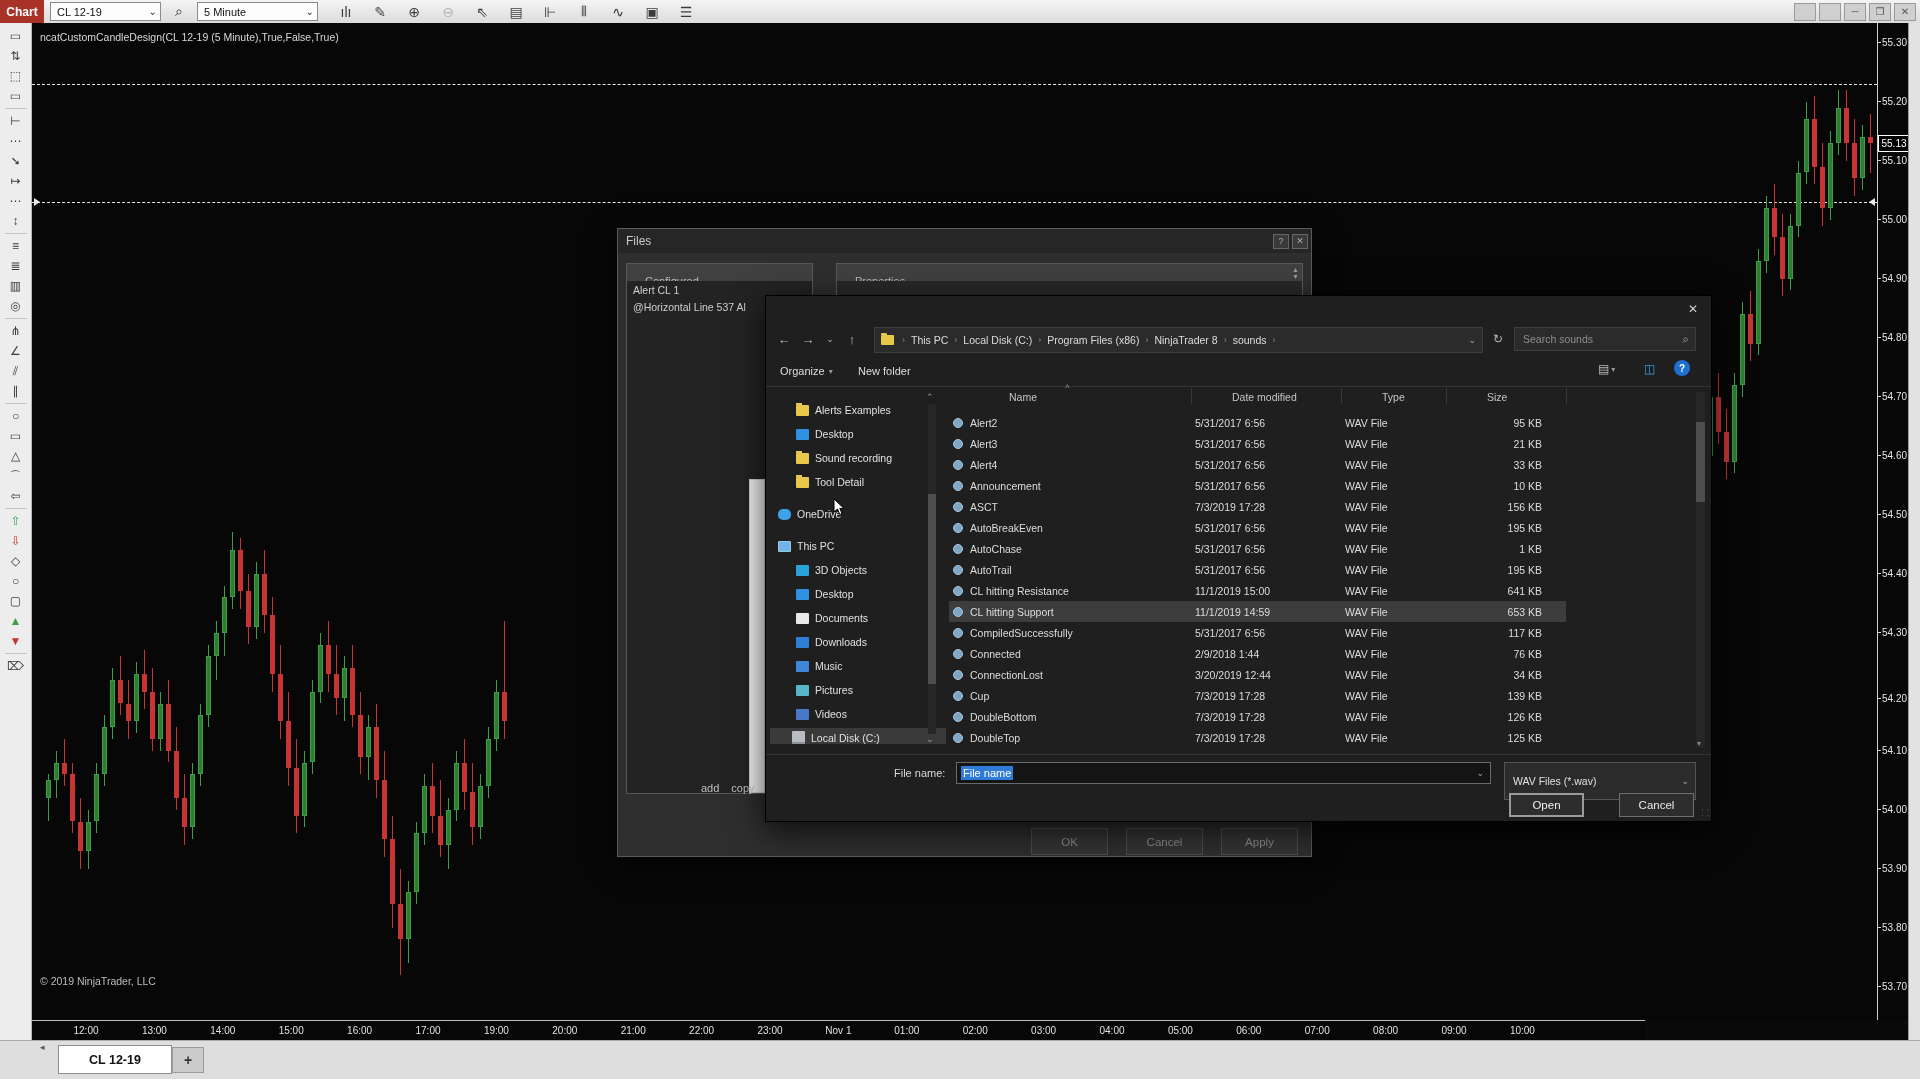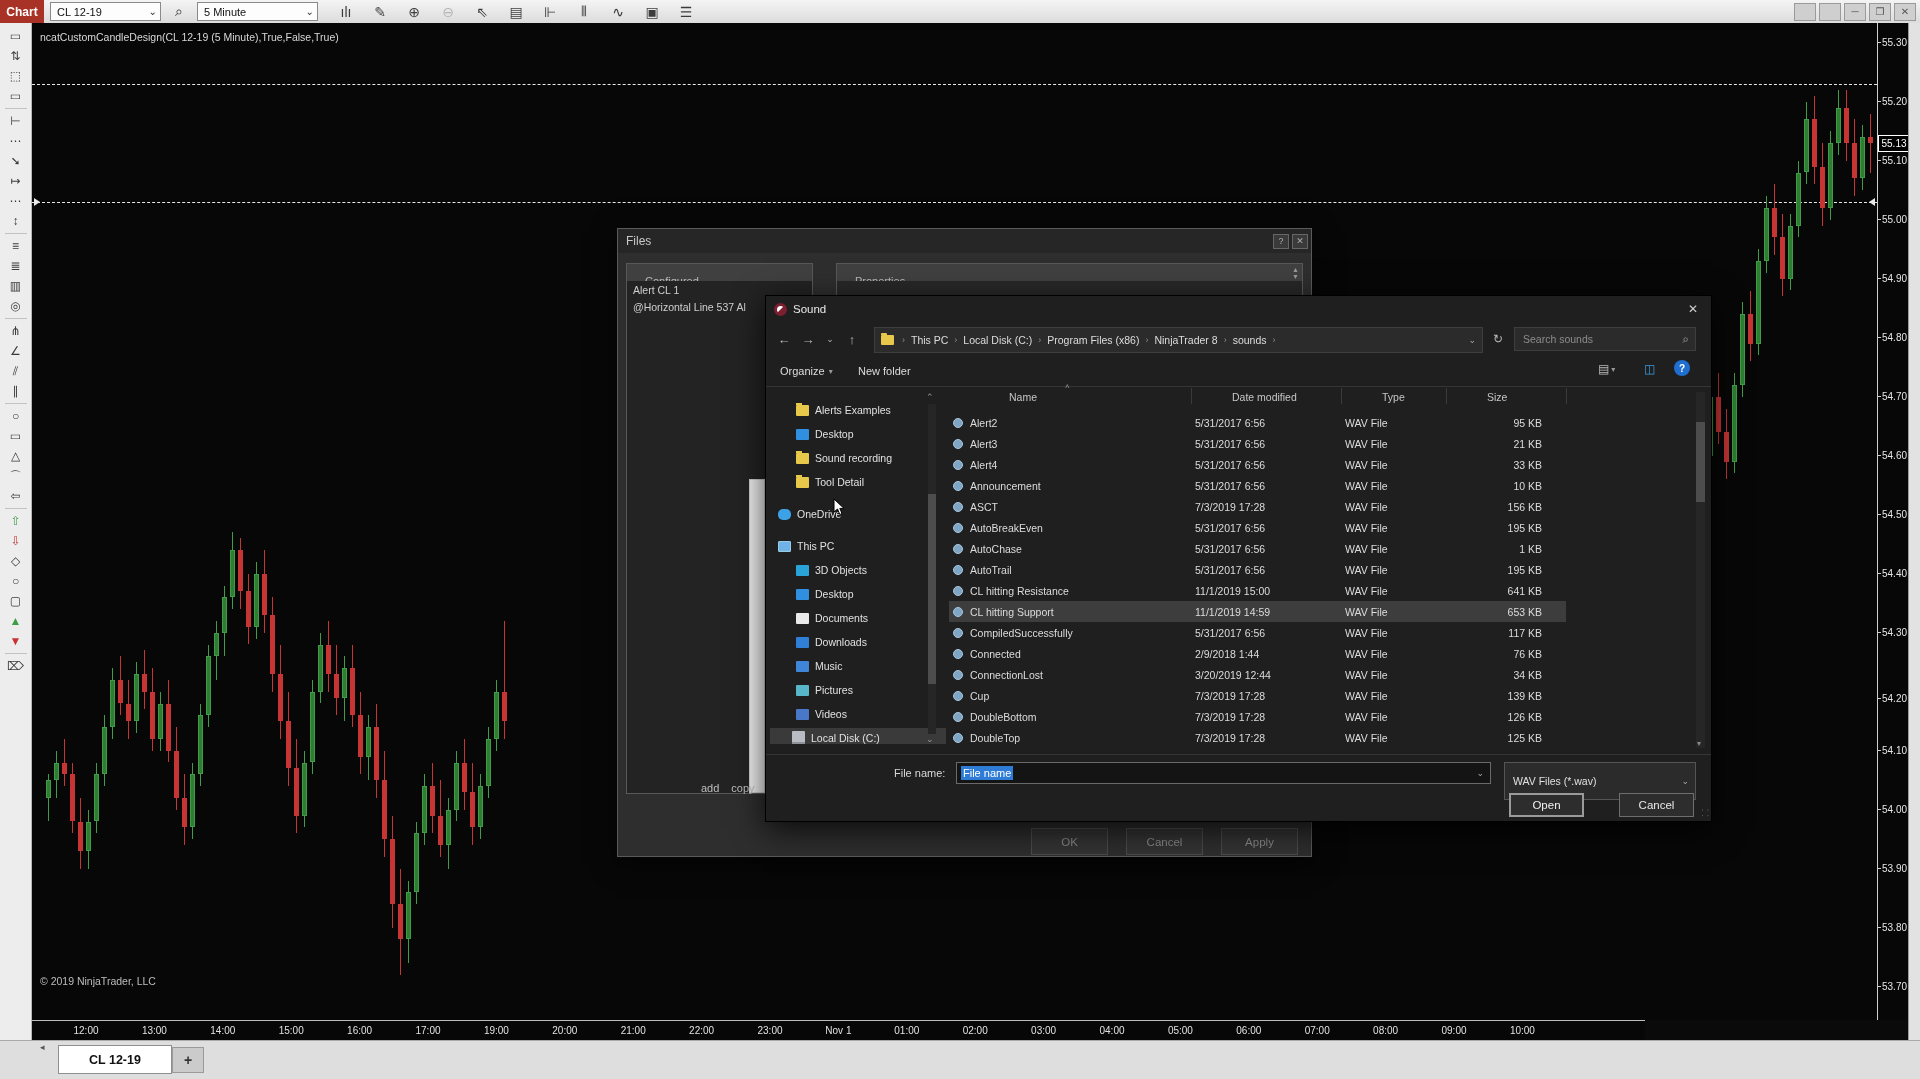--- a/index.html
+++ b/index.html
@@ -488,24 +488,20 @@
     <div id="alerts-links">
       <span>add</span>
       <span>copy</span>
     </div>
     <div class="dlg-btn" style="left:413px;">OK</div>
     <div class="dlg-btn" style="left:508px;">Cancel</div>
     <div class="dlg-btn" style="left:603px;">Apply</div>
   </div>
 
   <div id="sound">
-    <div id="sound-title">
-      <div class="app-ic"></div>
-      <span>Sound</span>
-    </div>
     <div id="sound-close">✕</div>
 
     <div class="navbtn" style="left:8px;">←</div>
     <div class="navbtn" style="left:32px;">→</div>
     <div class="navbtn" style="left:54px;font-size:9px;">⌄</div>
     <div class="navbtn" style="left:76px;">↑</div>
 
     <div id="breadcrumb">
       <div class="bc-folder"></div>
       <span class="crumb-sep">›</span>

